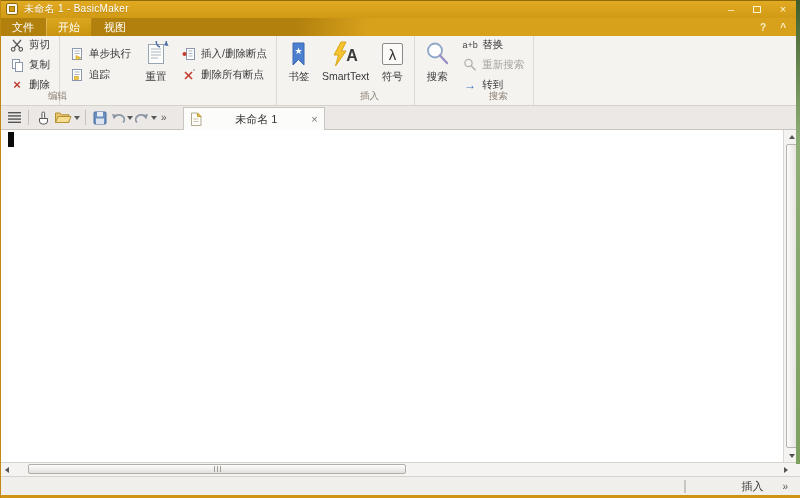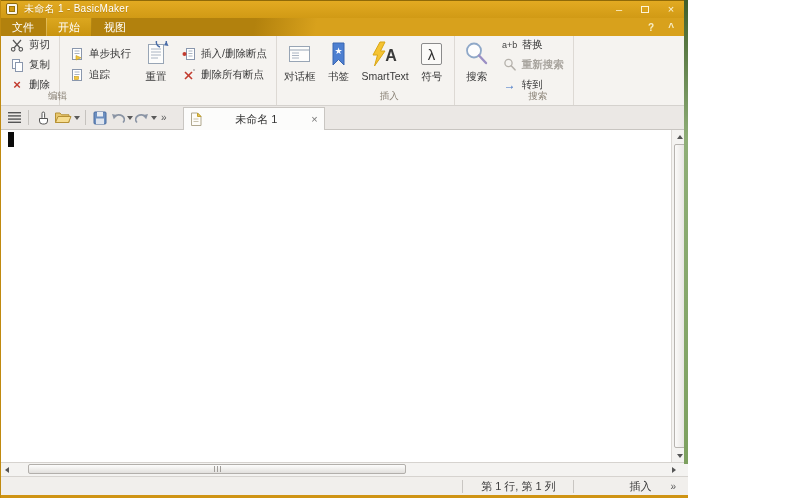--- a/index.html
+++ b/index.html
@@ -1,18 +1,18 @@
 <!DOCTYPE html>
 <html><head>
 <meta charset="utf-8">
 <style>
   * { margin:0; padding:0; box-sizing:border-box; }
   html,body { width:800px; height:498px; }
   body { font-family:"Liberation Sans","DejaVu Sans",sans-serif; }
-  .window { position:relative; width:688px; height:498px; display:flex; flex-direction:column; background:#fff; overflow:hidden; }
+  .window { position:relative; width:800px; height:498px; display:flex; flex-direction:column; background:#fff; overflow:hidden; }
 
   
   .edge-left  { position:absolute; left:0; top:0; bottom:0; width:1px; background:#c08a10; z-index:40; }
   .edge-top   { position:absolute; left:0; top:0; right:0; height:1px; background:#8f6a08; z-index:40; }
   .edge-right-green { position:absolute; right:0; top:0; width:4px; height:464px; background:linear-gradient(#3f5e2a,#8fae77 30%,#7da05f); z-index:40; }
 
   
   .titlebar { height:18px; background:linear-gradient(#e3ab22,#d19a15); display:flex; align-items:center; padding:0 4px; flex:0 0 auto; }
   .app-icon { width:12px; height:12px; background:#faf6ee; border:1px solid #8f6a08; border-radius:2px; margin-left:2px; display:flex; align-items:center; justify-content:center; }
   .app-icon i { display:block; width:6px; height:6px; background:#d19a15; border:1px solid #9a7408; }
@@ -29,21 +29,21 @@
 
   
   .ribbon { height:70px; flex:0 0 auto; background:#f5f3f0; border-bottom:1px solid #d5d2ce; display:flex; align-items:stretch; }
   .rgroup { position:relative; border-right:1px solid #ddd9d4; padding:2px 4px 14px 4px; display:flex; align-items:stretch; gap:2px; }
   .glabel { position:absolute; left:0; right:0; bottom:2px; text-align:center; font-size:9.5px; color:#8b8377; white-space:nowrap;padding-left:48px; }
   .lgbtn { display:flex; flex-direction:column; align-items:center; justify-content:flex-start; min-width:36px; padding:3px 3px 0; gap:3px; font-size:10.5px; color:#3a3a3a; line-height:1.1; border-radius:2px; }
   .lgbtn .ic { height:27px; display:flex; align-items:center; justify-content:center; }
   .smcol { display:flex; flex-direction:column; justify-content:center; gap:6px; padding:0 2px; }
   .smbtn { display:flex; align-items:center; gap:4px; font-size:10.5px; color:#3a3a3a; height:15px; padding:0 3px; border-radius:2px; white-space:nowrap; }
   .smbtn .ic { width:16px; display:flex; justify-content:center; align-items:center; }
-  .disabled, .disabled .lbl { color:#a8a49e !important;font-weight:bold; }
+  .disabled, .disabled .lbl { color:#a8a49e !important; }
   .xred { color:#c23b2e; font-weight:bold; font-size:13px; line-height:1; }
   .abtxt { font-size:9px; color:#444; letter-spacing:0; }
   .goarrow { color:#3a6fc4; font-weight:bold; font-size:12px; line-height:1; }
 
   
   .toolbar { height:24px; flex:0 0 auto; background:#ebe8e5; border-bottom:1px solid #c8c5c1; display:flex; align-items:center; padding-left:4px; }
   .tbtn { height:20px; min-width:18px; display:flex; align-items:center; justify-content:center; margin:0 1px; border-radius:2px; }
   .tsep { width:1px; height:15px; background:#c5c2be; margin:0 4px; }
   .caret-down { width:0; height:0; border-left:3px solid transparent; border-right:3px solid transparent; border-top:4px solid #5a5a5a; margin-left:2px; }
   .tb-overflow { font-size:10px; color:#555; margin:0 6px 0 3px; }
@@ -208,32 +208,20 @@
           </span>
           <span class="lbl">删除所有断点</span>
         </div>
       </div>
     </div>
 
     <div class="rgroup">
       <div class="lgbtn">
         <span class="ic">
           <svg width="27" height="27" viewBox="0 0 27 27">
-            <rect x="3.5" y="5.5" width="20" height="15" fill="#fdfdfc" stroke="#98a5b5"></rect>
-            <line x1="3.5" y1="9" x2="23.5" y2="9" stroke="#98a5b5"></line>
-            <line x1="6" y1="12" x2="13" y2="12" stroke="#aab4c2"></line>
-              <line x1="6" y1="14.5" x2="13" y2="14.5" stroke="#aab4c2"></line>
-            <line x1="6" y1="17" x2="13" y2="17" stroke="#aab4c2"></line>
-          </svg>
-        </span>
-        <span class="lbl">对话框</span>
-      </div>
-      <div class="lgbtn">
-        <span class="ic">
-          <svg width="27" height="27" viewBox="0 0 27 27">
             <polygon points="8,2 19,2 19,24 13.5,18.5 8,24" fill="#4d7fd1" stroke="#3a66b0"></polygon>
             <text x="13.5" y="13" text-anchor="middle" font-size="9" fill="#fff">★</text>
           </svg>
         </span>
         <span class="lbl">书签</span>
       </div>
       <div class="lgbtn">
         <span class="ic">
           <svg width="30" height="27" viewBox="0 0 30 27">
             <polygon points="10,1 3,14 7.5,14 4.5,25 15,10 10.5,10 15,1" fill="#f5c332" stroke="#d9a614"></polygon>
@@ -376,18 +364,17 @@
       <span class="grip-bar"></span>
     </div>
     <div class="hs-right">
         <span class="tri-right"></span>
       </div>
   </div>
 
   <div class="statusbar">
     <div style="flex:1"></div>
     <span class="ssep"></span>
-    <span class="spos">第 1 行, 第 1 列</span>
     <span class="ssep"></span>
     <span class="smode">插入</span>
     <span class="sChev">»</span>
   </div>
 </div>
 
 </body></html>

